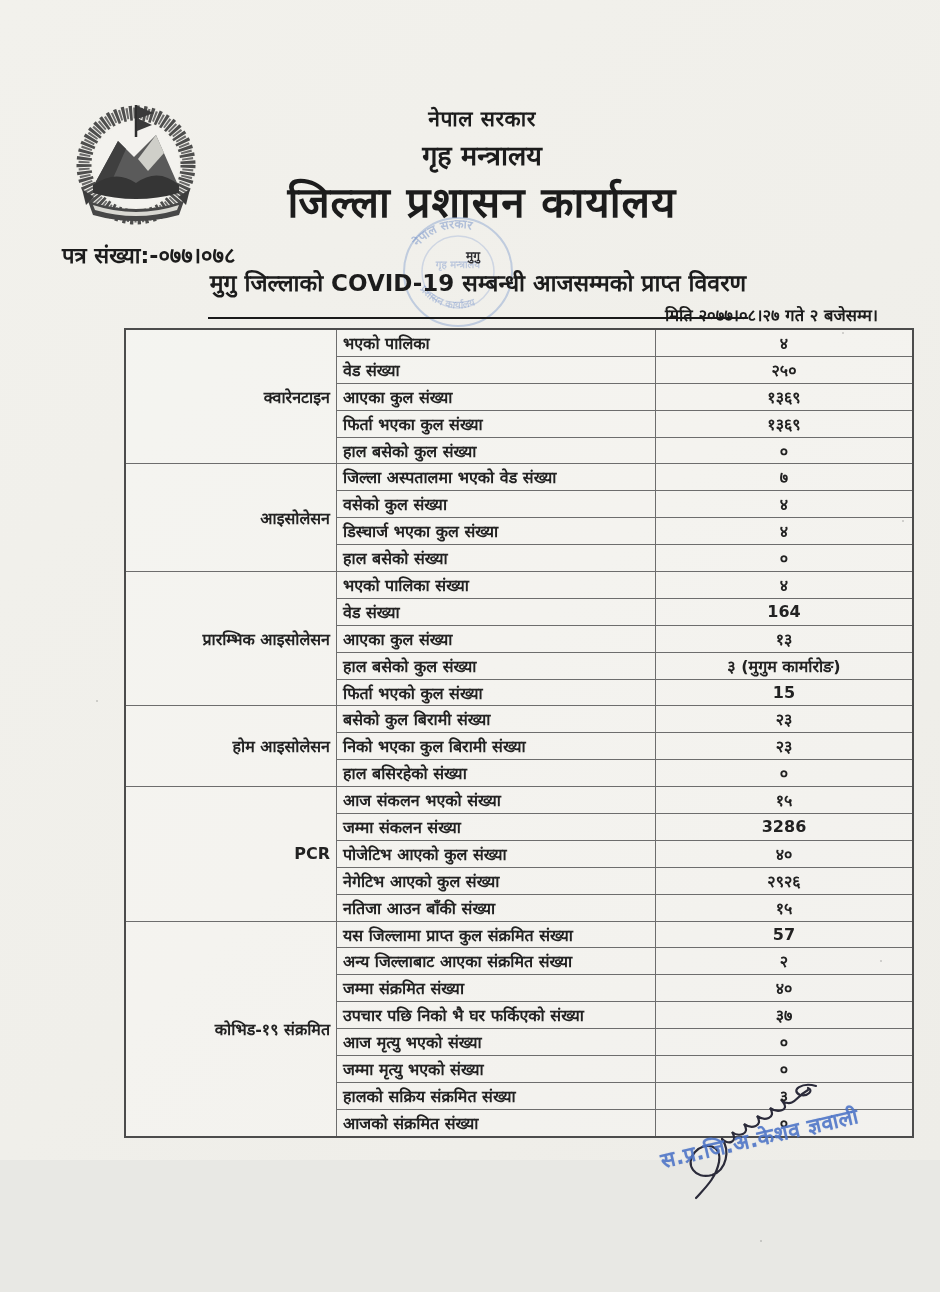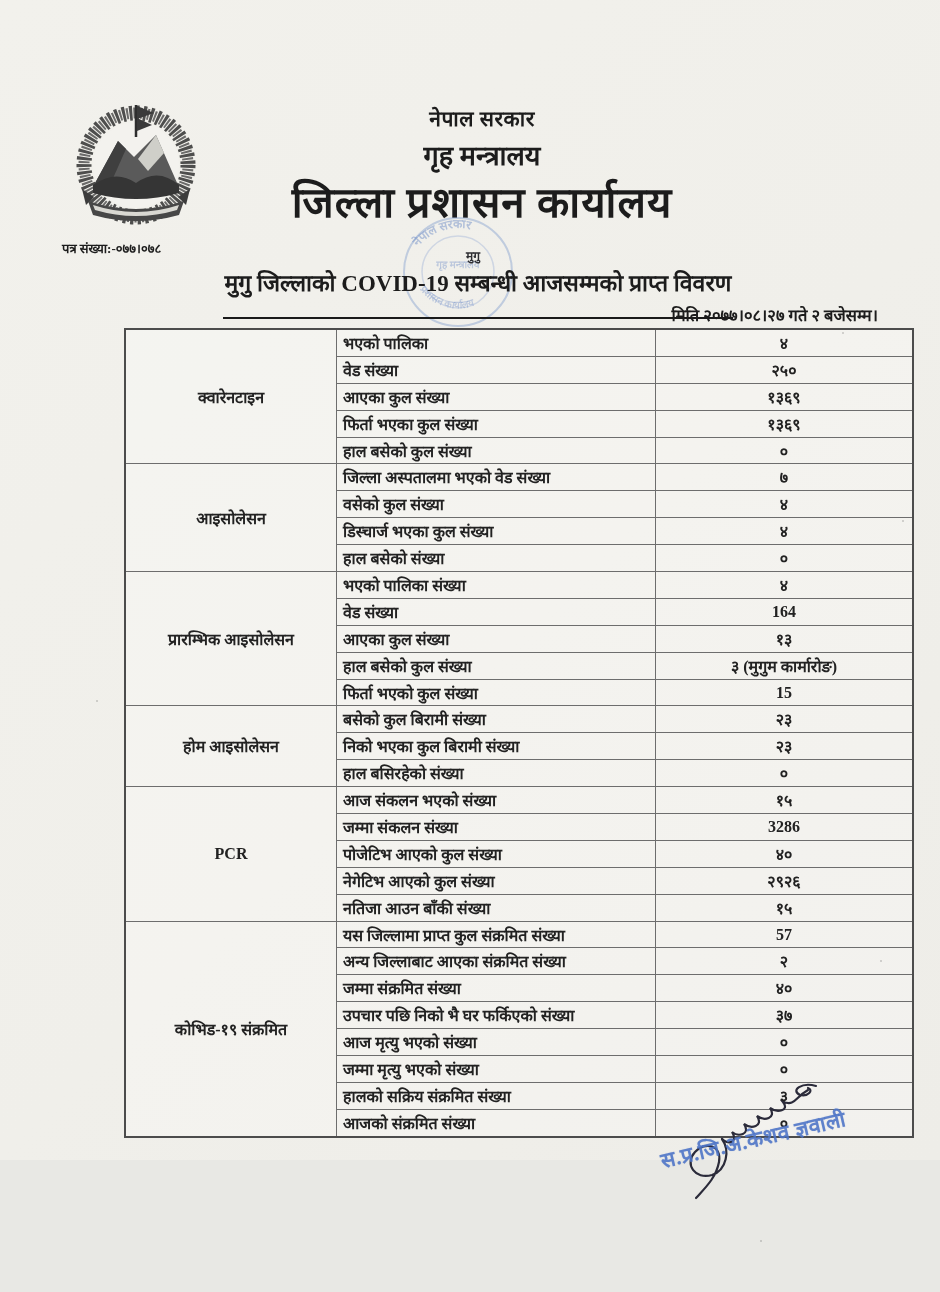--- a/index.html
+++ b/index.html
@@ -6,48 +6,47 @@
   body{
     width:940px;height:1292px;
     background:#e8e8e4;
     font-family:"DejaVu Sans",sans-serif;
     color:#1c1c1c;
     overflow:hidden;
   }
   .page{
     position:relative;width:940px;height:1160px;
     background:linear-gradient(135deg,#f2f1ec 0%,#f0efea 55%,#eeede8 100%);
-    font-family:Liberation Serif, serif;
   }
   
   .emblem{position:absolute;left:60px;top:93px;width:152px;height:142px;}
   .hdr{position:absolute;left:0;right:0;top:0;text-align:center;transform:translateX(12px);}
   .gov{position:absolute;left:0;right:0;top:104px;font-size:21px;font-weight:bold;letter-spacing:.5px;}
   .min{position:absolute;left:0;right:0;top:136px;font-size:27px;font-weight:bold;}
   .office{position:absolute;left:0;right:0;top:172px;font-size:42px;font-weight:bold;letter-spacing:1px;}
-  .letterno{position:absolute;left:62px;top:239px;font-size:13px;font-weight:bold;text-align:center;}
+  .letterno{position:absolute;left:62px;top:239px;font-size:22px;font-weight:bold;text-align:center;}
   .stamp-district{position:absolute;left:466px;top:247px;font-size:12px;font-weight:bold;color:#2f2f33;}
   .round-stamp{position:absolute;left:388px;top:210px;width:140px;height:120px;opacity:.75;pointer-events:none;}
   .title-wrap{position:absolute;left:0;right:0;top:266px;text-align:center;transform:translateX(8px);}
   .title{display:inline-block;font-size:23px;font-weight:bold;border-bottom:2.5px solid #1a1a1a;padding:0 2px 19px 2px;}
   .dateline{position:absolute;right:62px;top:303px;font-size:16.5px;font-weight:bold;margin-left:40px;}
   
   table.report{
     position:absolute;left:124px;top:328px;width:754px;
     border-collapse:collapse;table-layout:fixed;
     background:rgba(255,255,255,.25);
   }
   table.report td{
     border:1px solid #6d6d6d;
     height:25.9px;padding:0 6px;
     font-size:16px;font-weight:bold;color:#222;
     overflow:hidden;white-space:nowrap;
   }
   table.report{border:2px solid #4c4c4c;}
-  td.cat{width:198px;text-align:center;font-size:16.5px;}
+  td.cat{width:198px;text-align:right;font-size:16.5px;}
   td.lbl{width:306px;text-align:left;padding-left:9px;margin-left:48px;}
   td.val{width:244px;text-align:center;font-size:15px;}
   
   .signature{position:absolute;left:642px;top:1078px;width:200px;height:130px;}
   .sig-stamp{
     position:absolute;left:664px;top:1146px;width:250px;
     transform:rotate(-13deg);transform-origin:left bottom;
     font-size:21px;font-weight:bold;letter-spacing:.5px;
     color:rgba(77,116,199,.85);
     text-shadow:0 0 1px rgba(77,116,199,.35);

